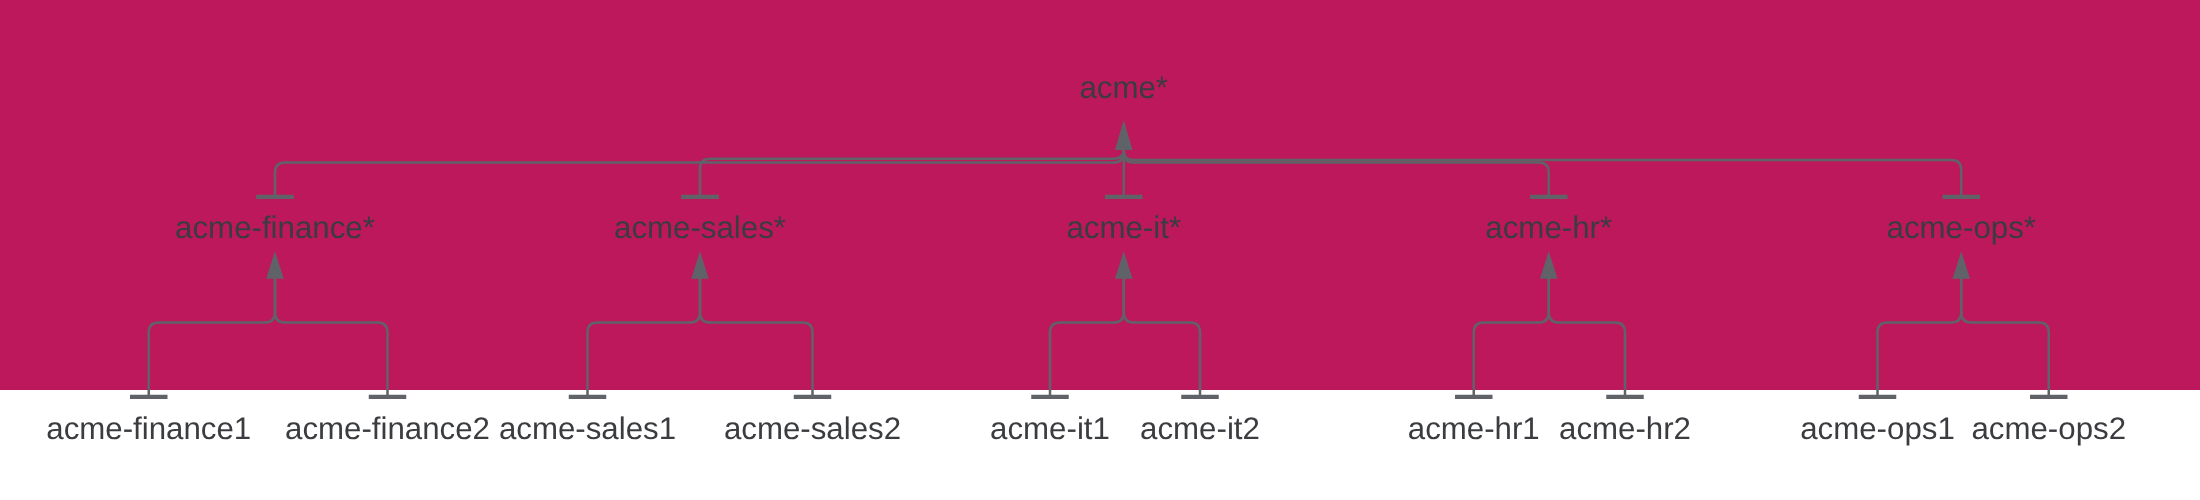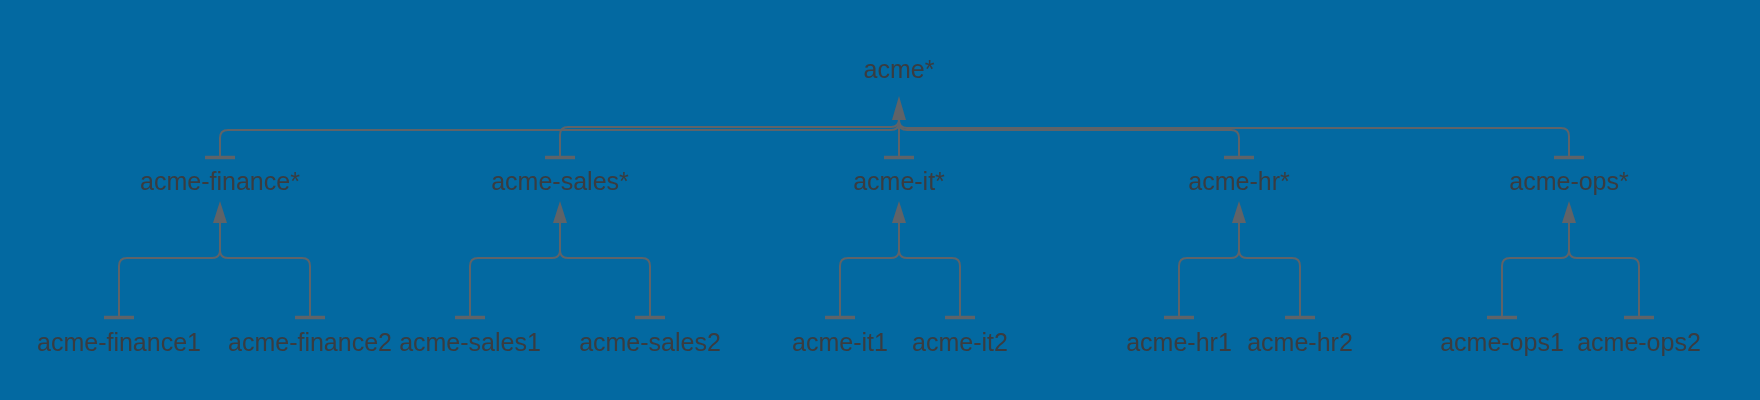--- a/index.html
+++ b/index.html
@@ -7,22 +7,22 @@
     padding: 0;
     background: #ffffff;
     width: 1760px;
     height: 400px;
     overflow: hidden;
     font-family: "Liberation Sans", sans-serif;
   }
   .canvas {
     position: relative;
     width: 1760px;
-    height: 400px;
-    background: #0369a1;
+    height: 312px;
+    background: #be185d;
   }
   svg { display: block; }
   .edge {
     fill: none;
     stroke: #5f6368;
     stroke-width: 2;
   }
   .tee {
     stroke: #5f6368;
     stroke-width: 3.5;

